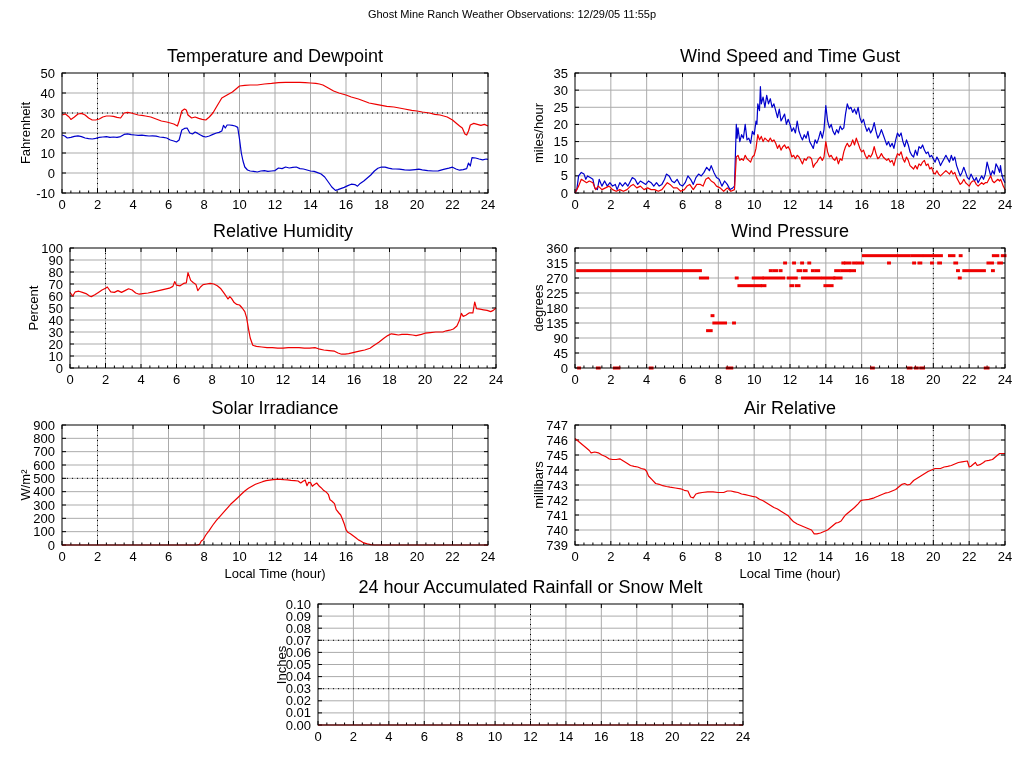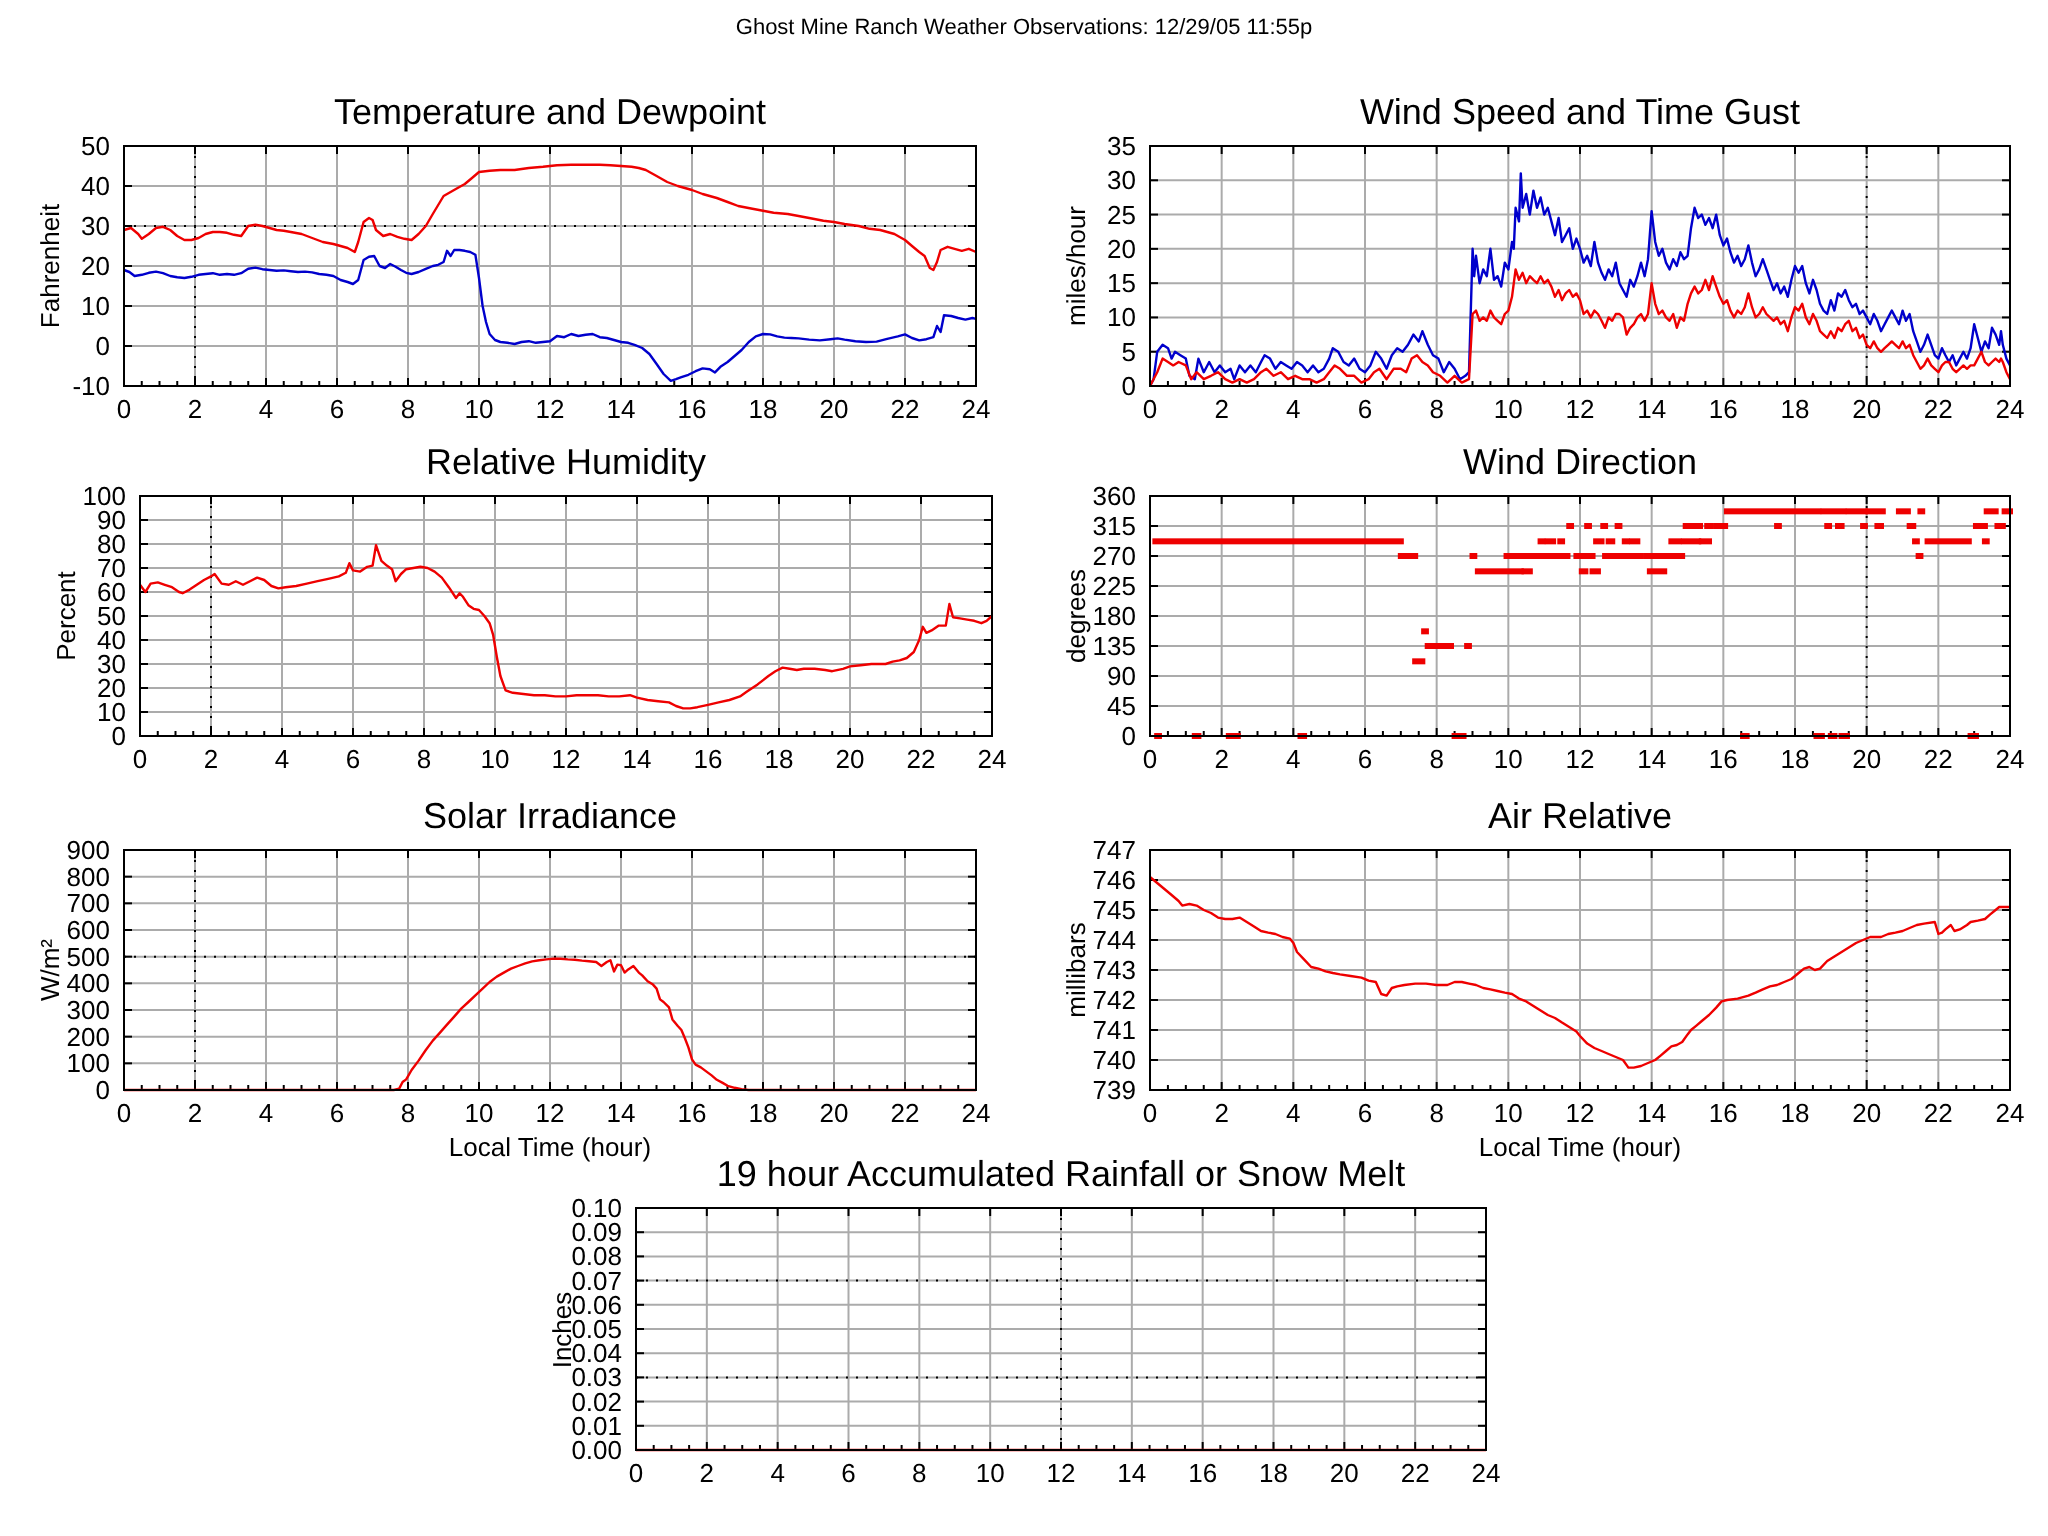--- a/index.html
+++ b/index.html
@@ -407,21 +407,21 @@
       <text x="45" y="97.5" text-anchor="end">50</text>
       <text x="45" y="85.5" text-anchor="end">60</text>
       <text x="45" y="73.5" text-anchor="end">70</text>
       <text x="45" y="61.5" text-anchor="end">80</text>
       <text x="45" y="49.5" text-anchor="end">90</text>
       <text x="45" y="37.5" text-anchor="end">100</text>
     </svg>
 </div>
 
 <div class="chart" id="c3">
-  <div class="title" style="left: 52px; width: 430px; top: 6px;">Wind Direction</div>
+  <div class="title" style="left: 52px; width: 430px; top: 6px;">Wind Pressure</div>
   <div class="ylabel" style="left: 15px; top: 93px;">degrees</div>
   <svg width="520" height="205">
       <line x1="87.83333333333333" y1="33" x2="87.83333333333333" y2="153" stroke="#ababab" stroke-width="1"></line>
       <line x1="123.66666666666666" y1="33" x2="123.66666666666666" y2="153" stroke="#ababab" stroke-width="1"></line>
       <line x1="159.5" y1="33" x2="159.5" y2="153" stroke="#ababab" stroke-width="1"></line>
       <line x1="195.33333333333331" y1="33" x2="195.33333333333331" y2="153" stroke="#ababab" stroke-width="1"></line>
       <line x1="231.16666666666669" y1="33" x2="231.16666666666669" y2="153" stroke="#ababab" stroke-width="1"></line>
       <line x1="267" y1="33" x2="267" y2="153" stroke="#ababab" stroke-width="1"></line>
       <line x1="302.83333333333337" y1="33" x2="302.83333333333337" y2="153" stroke="#ababab" stroke-width="1"></line>
       <line x1="338.66666666666663" y1="33" x2="338.66666666666663" y2="153" stroke="#ababab" stroke-width="1"></line>
@@ -869,21 +869,21 @@
       <text x="45" y="112.5" text-anchor="end">742</text>
       <text x="45" y="97.5" text-anchor="end">743</text>
       <text x="45" y="82.5" text-anchor="end">744</text>
       <text x="45" y="67.5" text-anchor="end">745</text>
       <text x="45" y="52.5" text-anchor="end">746</text>
       <text x="45" y="37.5" text-anchor="end">747</text>
     </svg>
 </div>
 
 <div class="chart" id="c6">
-  <div class="title" style="left: 52px; width: 425px; top: 6px;">19 hour Accumulated Rainfall or Snow Melt</div>
+  <div class="title" style="left: 52px; width: 425px; top: 6px;">24 hour Accumulated Rainfall or Snow Melt</div>
   <div class="ylabel" style="left: 15px; top: 93.5px;">Inches</div>
   <svg width="520" height="205">
       <line x1="87.41666666666666" y1="33" x2="87.41666666666666" y2="154" stroke="#ababab" stroke-width="1"></line>
       <line x1="122.83333333333333" y1="33" x2="122.83333333333333" y2="154" stroke="#ababab" stroke-width="1"></line>
       <line x1="158.25" y1="33" x2="158.25" y2="154" stroke="#ababab" stroke-width="1"></line>
       <line x1="193.66666666666666" y1="33" x2="193.66666666666666" y2="154" stroke="#ababab" stroke-width="1"></line>
       <line x1="229.08333333333334" y1="33" x2="229.08333333333334" y2="154" stroke="#ababab" stroke-width="1"></line>
       <line x1="264.5" y1="33" x2="264.5" y2="154" stroke="#ababab" stroke-width="1"></line>
       <line x1="299.9166666666667" y1="33" x2="299.9166666666667" y2="154" stroke="#ababab" stroke-width="1"></line>
       <line x1="335.3333333333333" y1="33" x2="335.3333333333333" y2="154" stroke="#ababab" stroke-width="1"></line>

